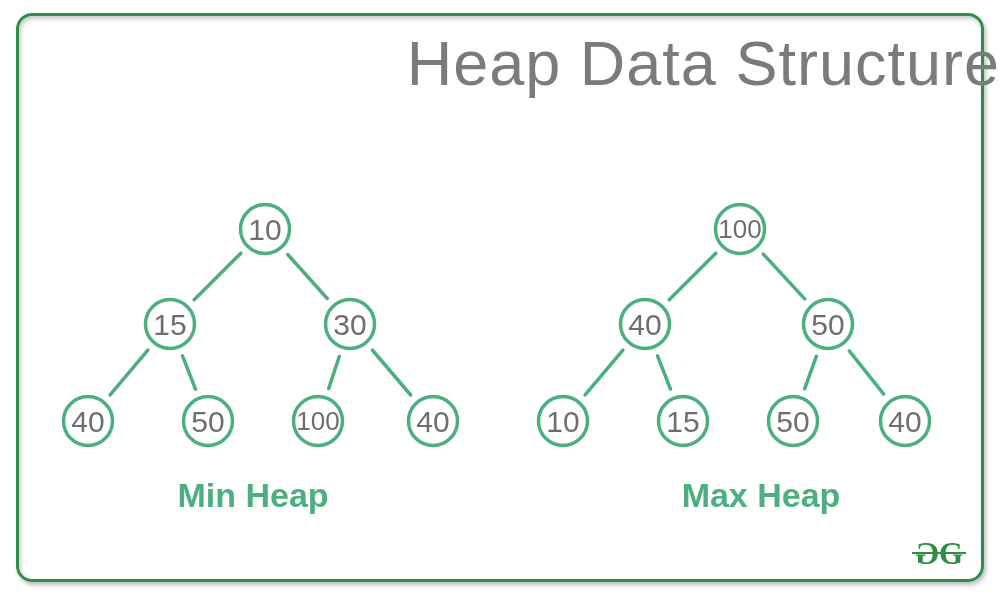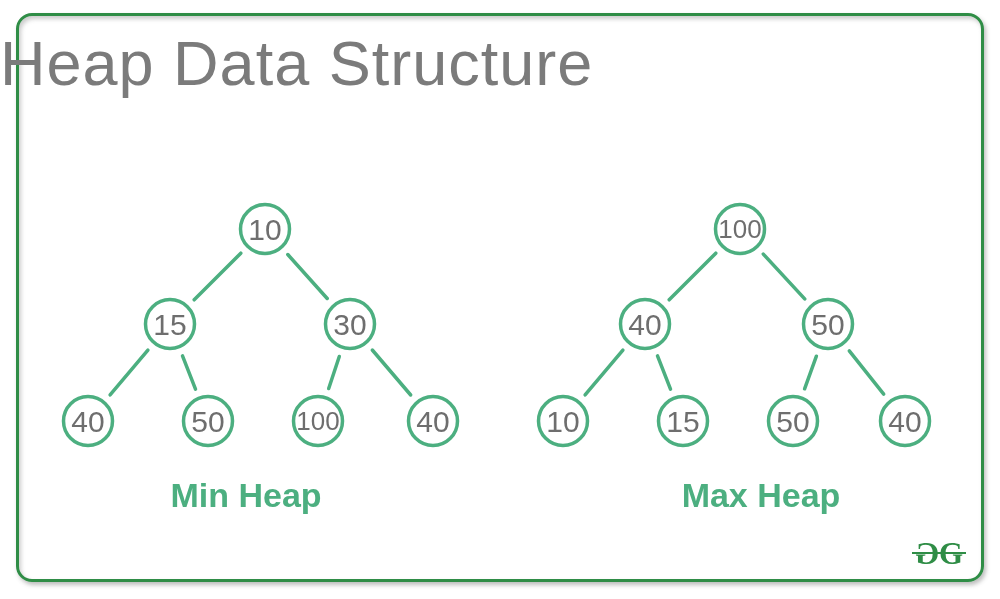--- a/index.html
+++ b/index.html
@@ -27,21 +27,21 @@
     border-radius: 16px;
     box-shadow: 2px 3px 4px rgba(110,110,110,0.45),
                 inset 2px 3px 4px rgba(110,110,110,0.35);
     background: transparent;
   }
   .title {
     position: absolute;
     left: 0;
     top: 28px;
     width: 1000px;
-    text-align: left;
+    text-align: right;
     font-size: 63px;
     line-height: 70px;
     font-weight: 300;
     color: #7b7b7b;
     letter-spacing: 1px;
     white-space: nowrap;
   }
   svg.trees {
     position: absolute;
     left: 0;
@@ -52,21 +52,21 @@
   .tree-label {
     position: absolute;
     top: 475px;
     transform: translateX(-50%);
     font-size: 34px;
     line-height: 40px;
     font-weight: 700;
     color: #4caf80;
     white-space: nowrap;
   }
-  .tree-label.min { left: 246px; }
+  .tree-label.min { left: 253px; }
   .tree-label.max { left: 745px; margin-left: 16px; }
   .logo {
     position: absolute;
     left: 912px;
     top: 538px;
     width: 54px;
     height: 32px;
     color: #2f8d46;
     font-family: "Liberation Serif", "DejaVu Serif", serif;
     font-size: 31px;

